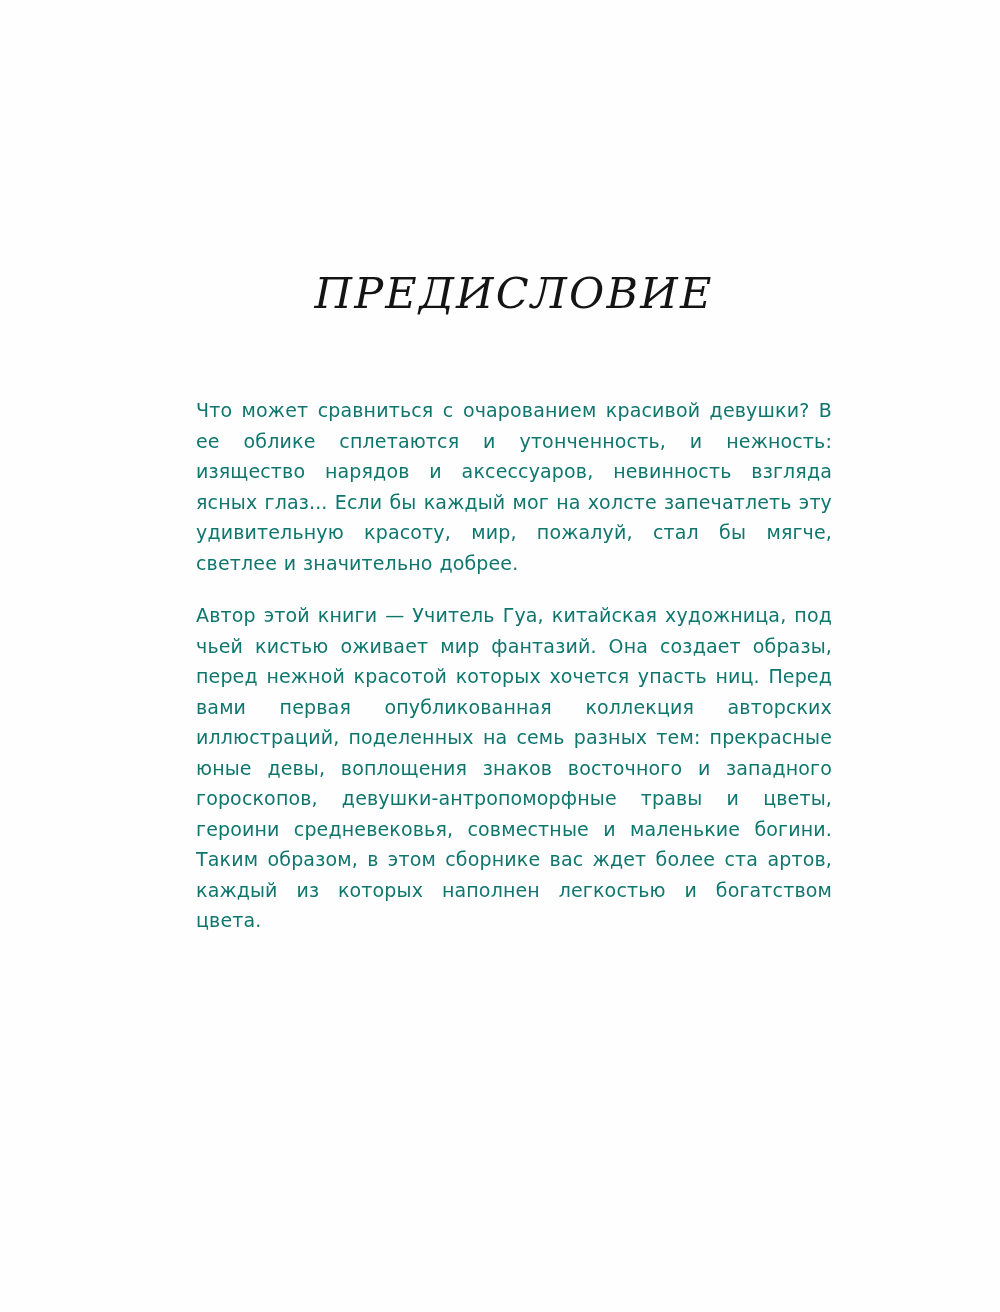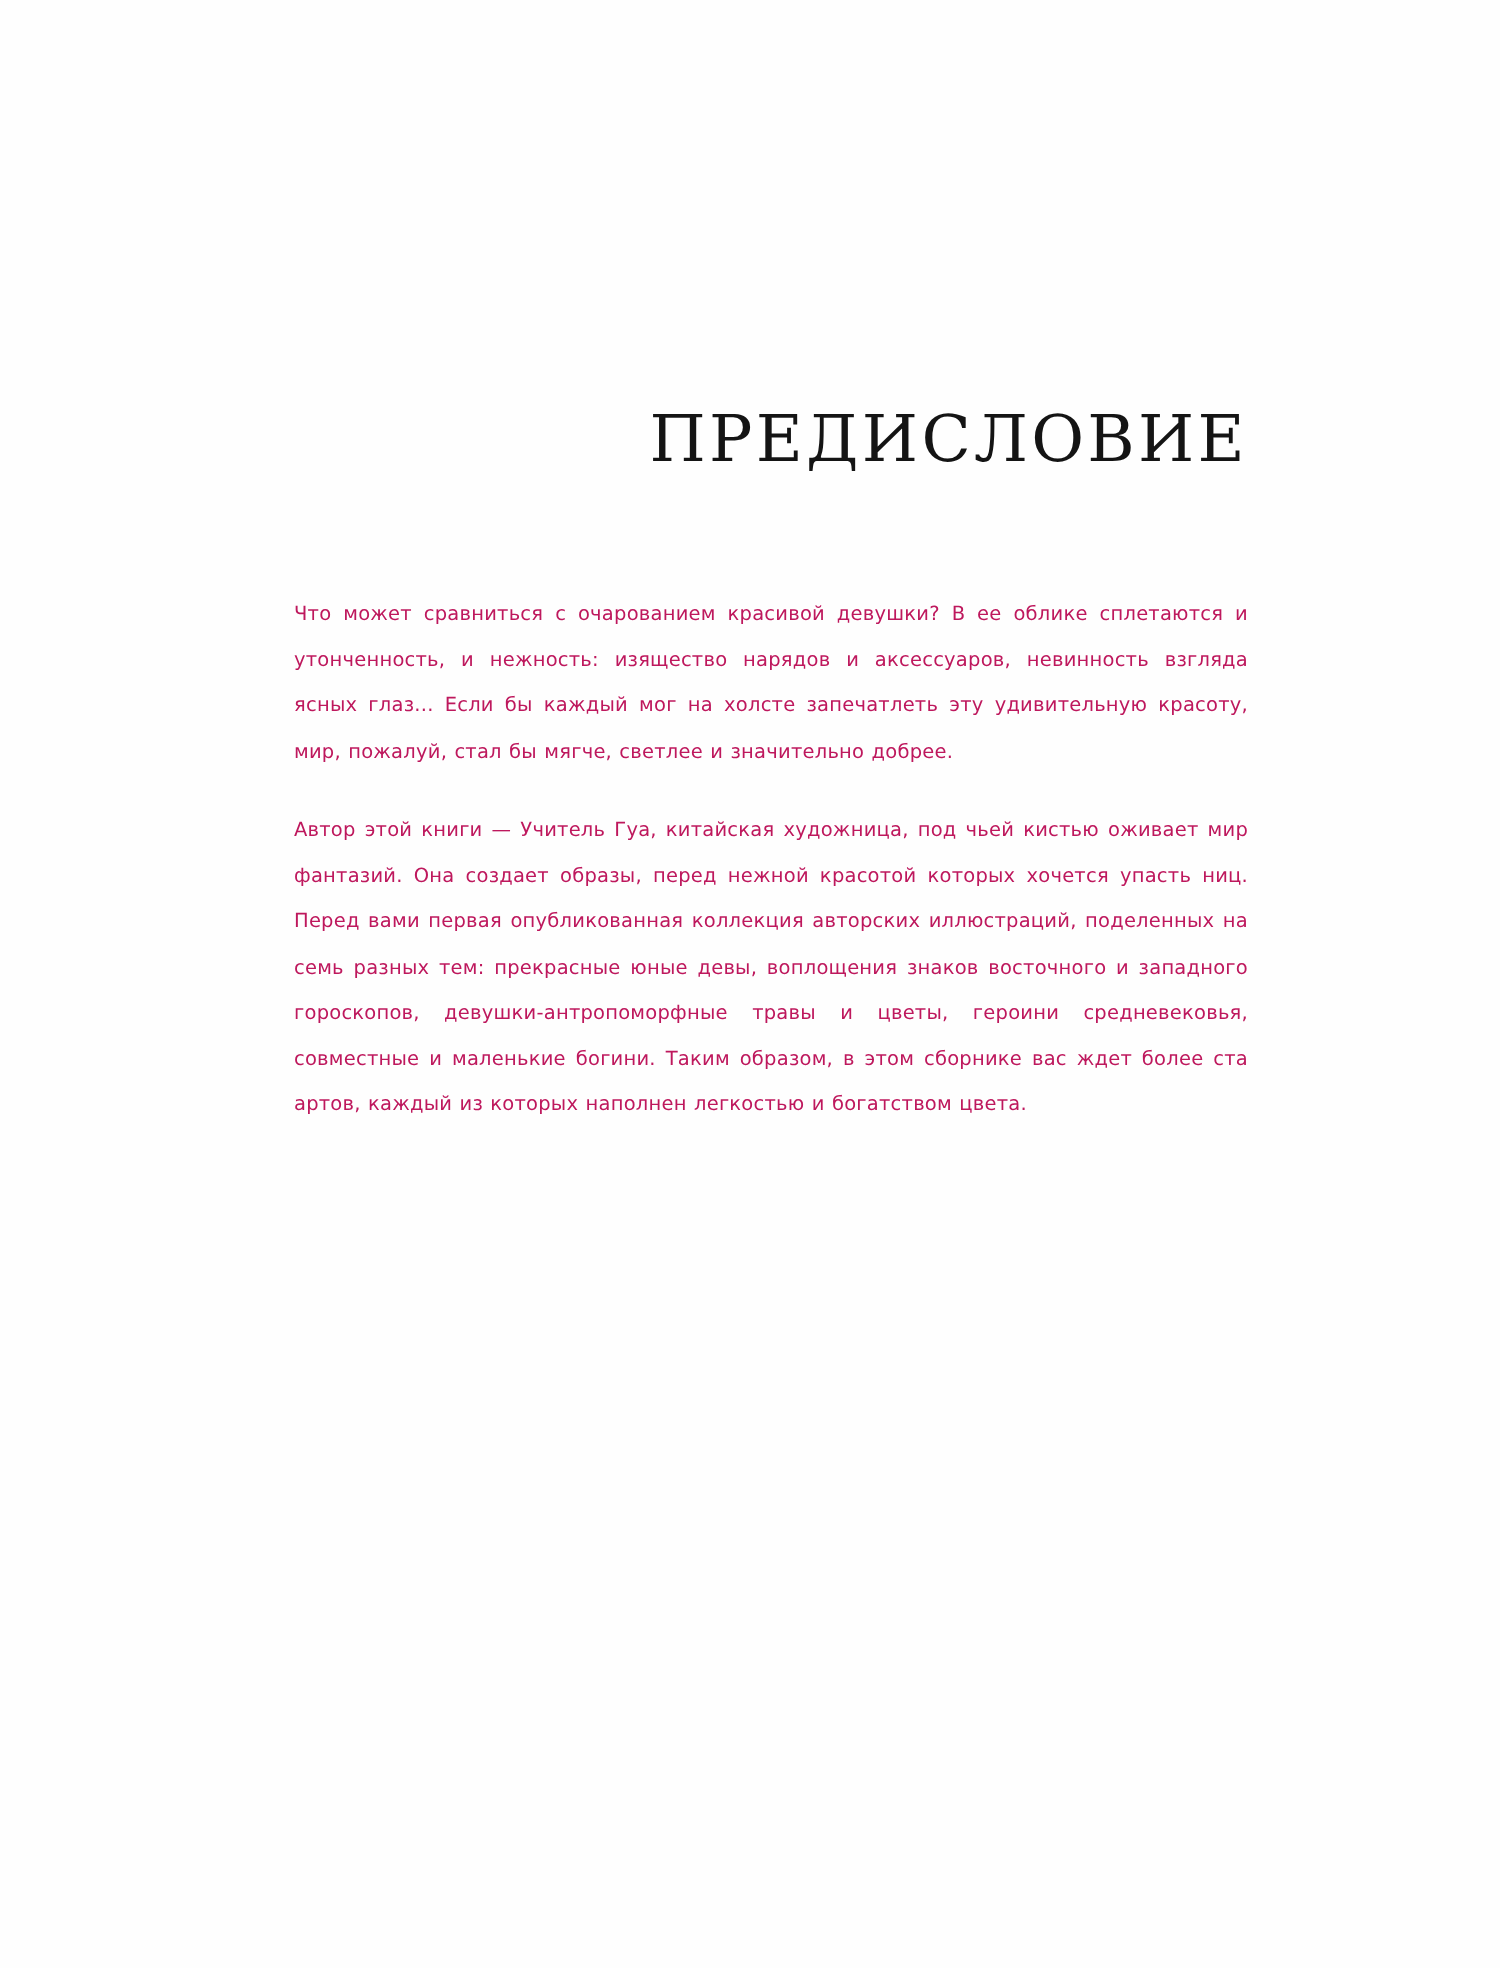--- a/index.html
+++ b/index.html
@@ -25,30 +25,31 @@
     position: absolute;
     left: 196px;
     top: 270px;
     width: 636px;
   }
   .chapter-title {
     font-family: "DejaVu Serif", serif;
     font-weight: 400;
     font-size: 43px;
     letter-spacing: 2.2px;
-    text-align: right;
+    text-align: center;
     color: #141414;
     margin: 0 0 78px 0;
     line-height: 1.1;
+    font-style: italic;
   }
   .body-text p {
     font-family: "DejaVu Sans", sans-serif;
-    font-size: 13px;
+    font-size: 19px;
     line-height: 30.5px;
-    color: #be185d;
+    color: #0f766e;
     text-align: justify;
     text-justify: inter-word;
     margin: 0 0 22px 0;
     letter-spacing: 0.15px;
     word-spacing: 0.6px;
     hyphens: manual;
   }
   .body-text p:last-child {
     margin-bottom: 0;
   }

